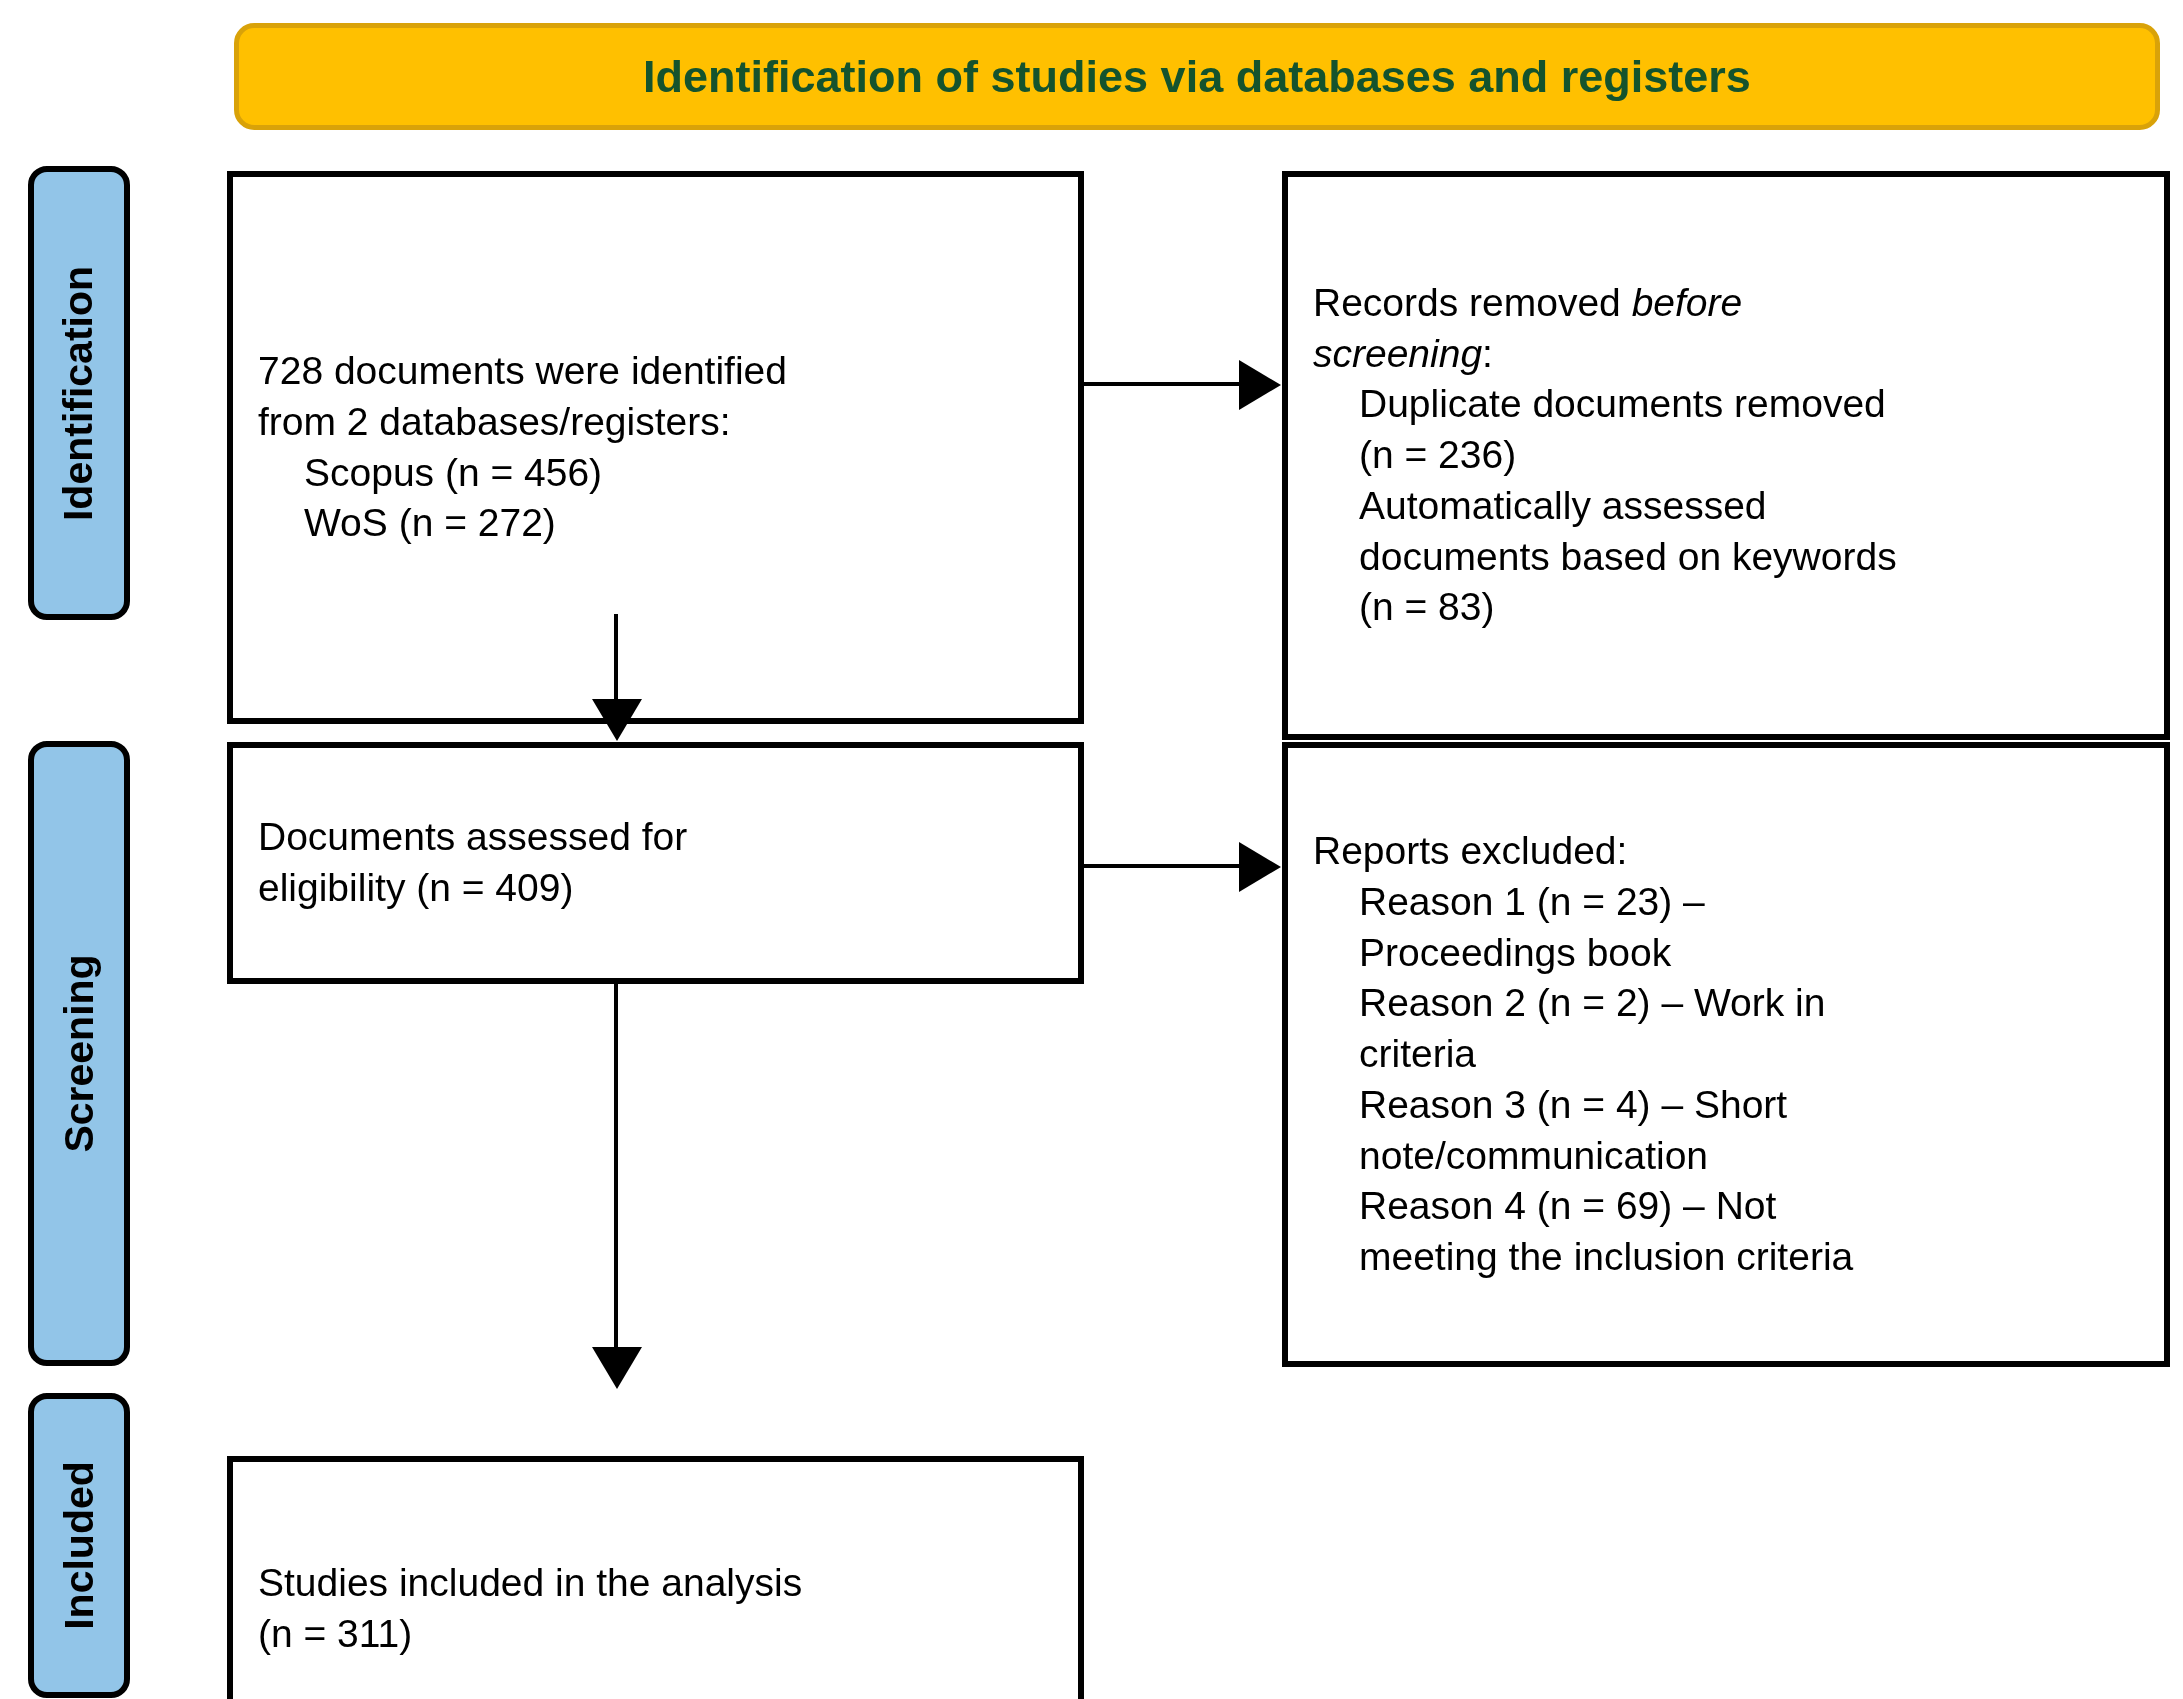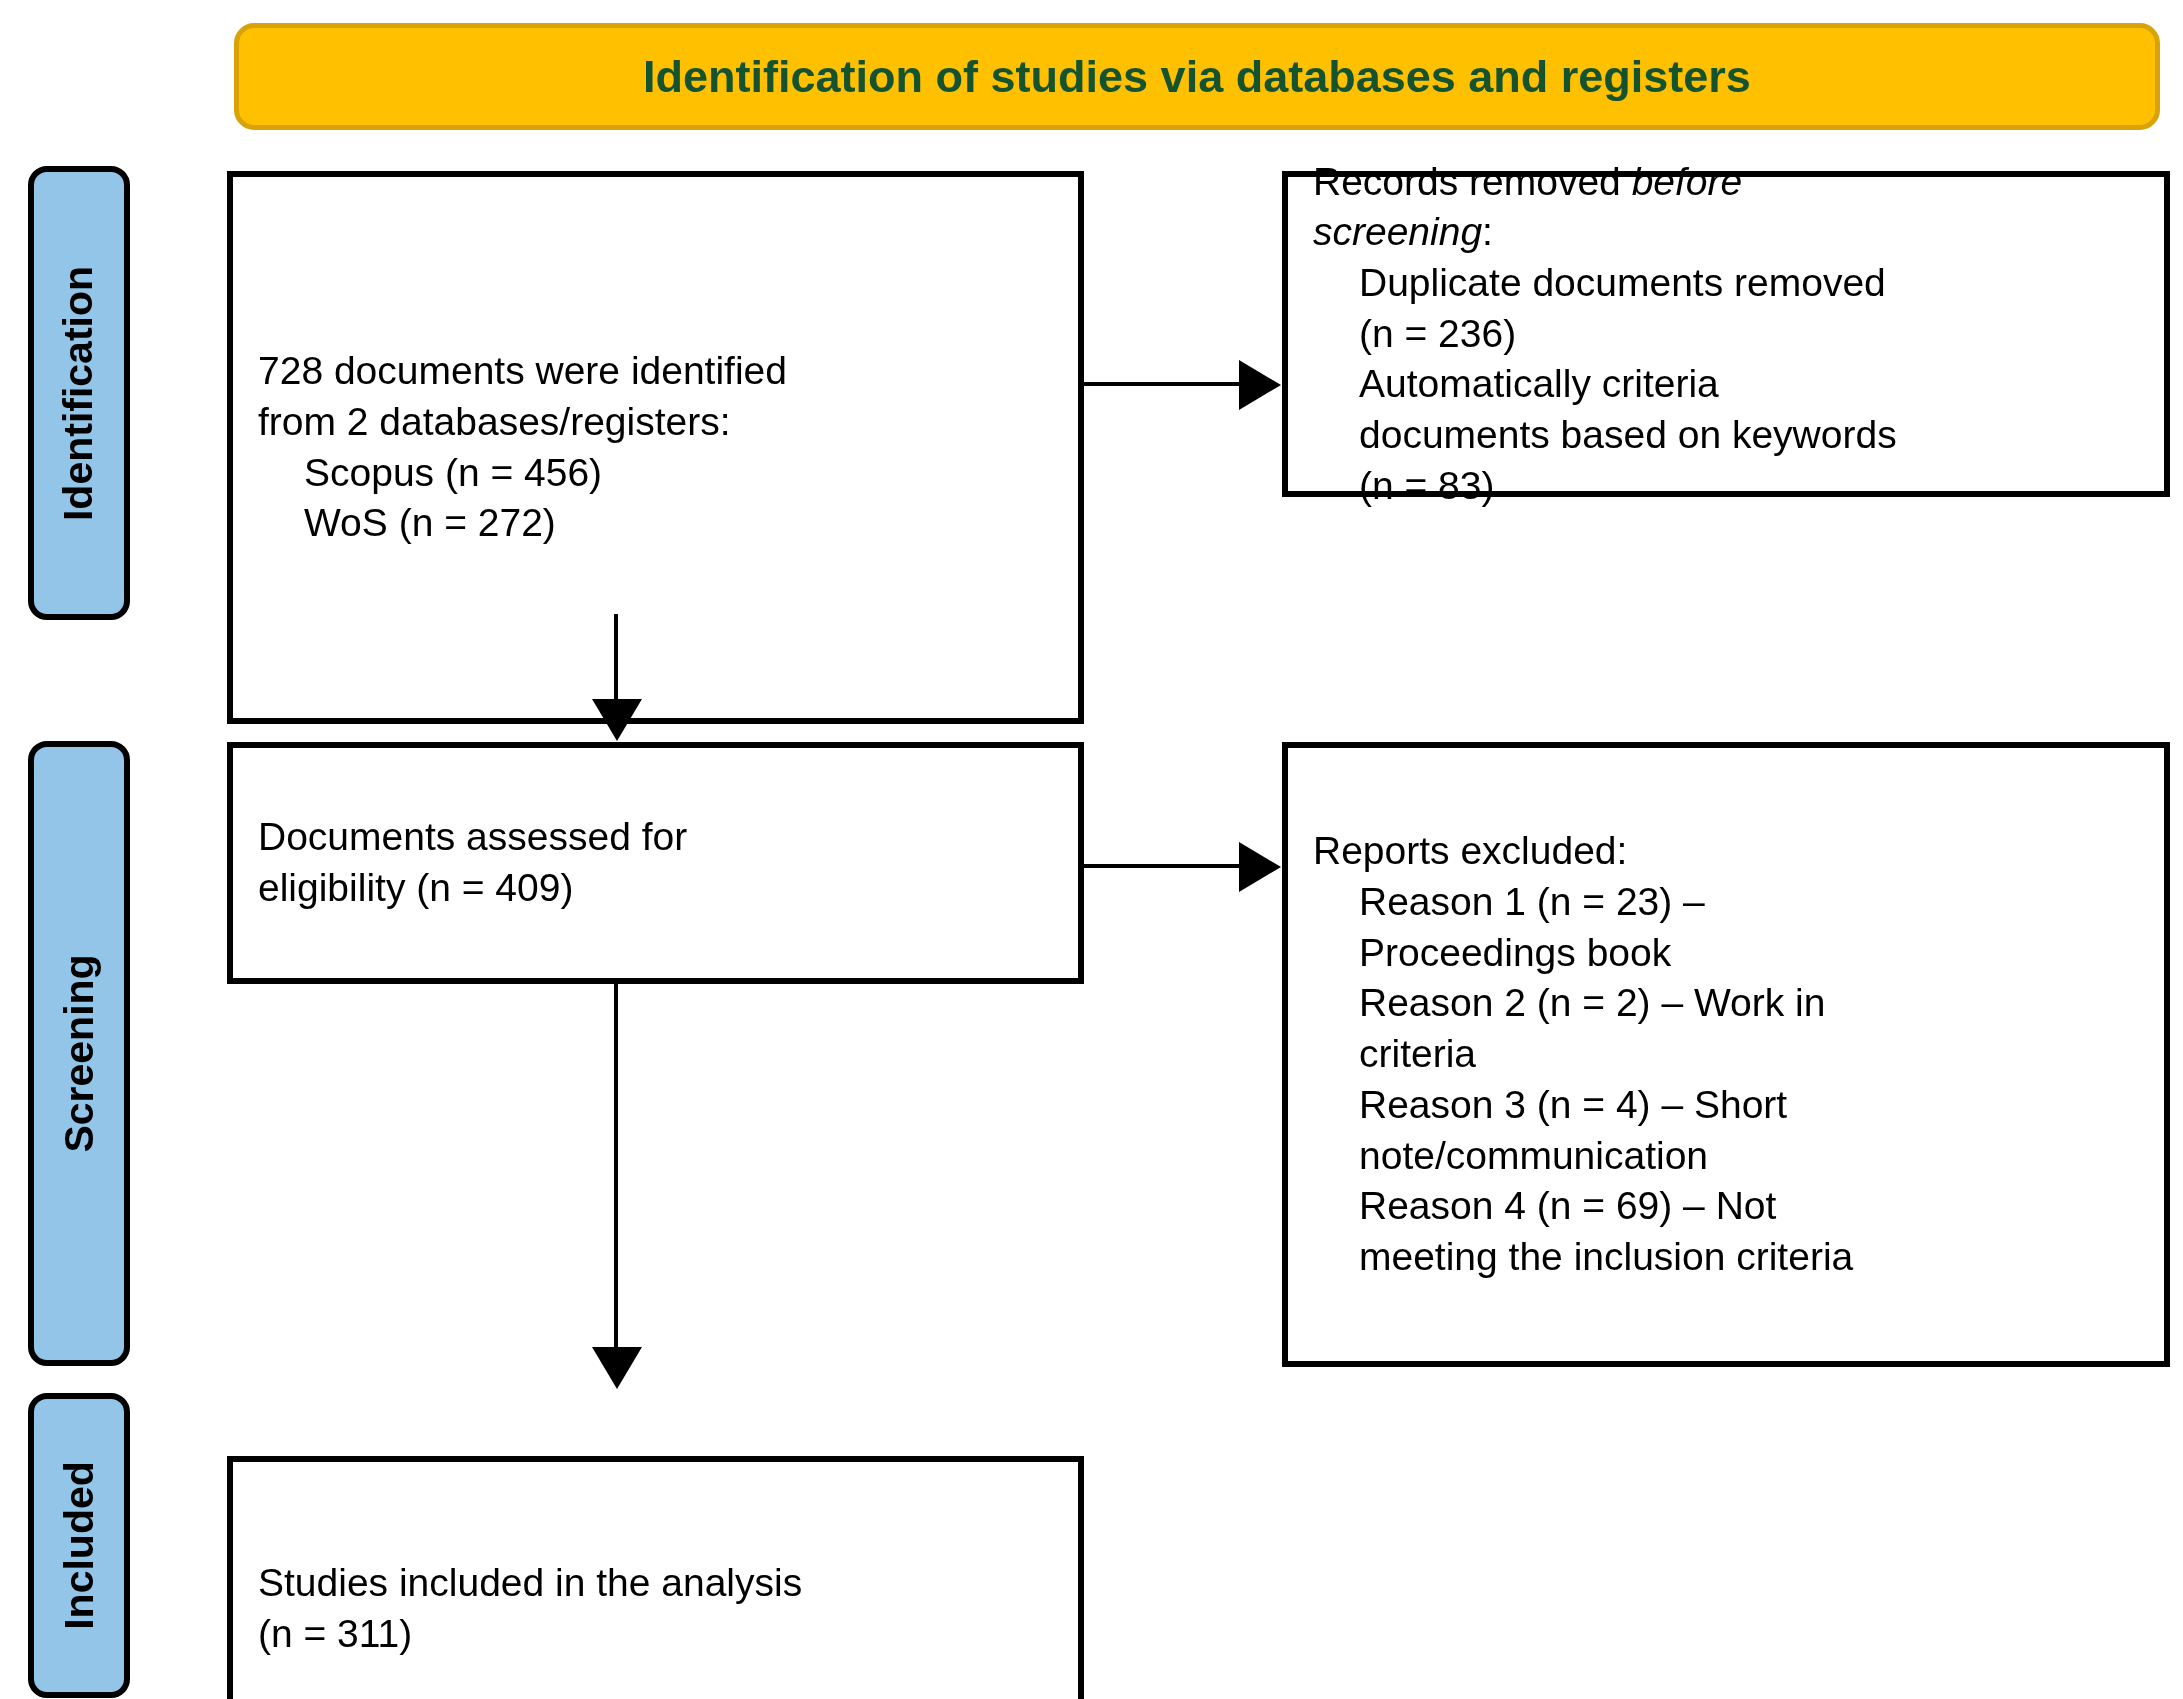--- a/index.html
+++ b/index.html
@@ -85,21 +85,21 @@
     font-size: 39px;
     color: #000000;
     line-height: 1.30;
     padding: 0 25px;
   }
   .flow-text .ln { display: block; white-space: pre-wrap; }
   .flow-text .indent { padding-left: 46px; }
   .flow-text .ital { font-style: italic; }
 
   #box-identified      { left: 227px;  top: 171px;  width: 857px; height: 553px; }
-  #box-removed         { left: 1282px; top: 171px;  width: 888px; height: 326px; }
+  #box-removed         { left: 1282px; top: 171px;  width: 888px; height: 569px; }
   #box-eligibility     { left: 227px;  top: 742px; width: 857px; height: 242px; }
   #box-excluded        { left: 1282px; top: 742px; width: 888px; height: 625px; }
   #box-included-result { left: 227px;  top: 1456px; width: 857px; height: 305px; }
 
   
   .connector { position: absolute; }
   .conn-line-v {
     position: absolute;
     width: 4.4px;
     background: #000000;
@@ -169,21 +169,21 @@
       <span class="ln indent">WoS (n = 272)</span>
     </div>
   </div>
 
   <div id="box-removed" class="flow-box">
     <div class="flow-text">
       <span class="ln"><span>Records removed </span><span class="ital">before</span></span>
       <span class="ln"><span class="ital">screening</span><span>:</span></span>
       <span class="ln indent">Duplicate documents removed</span>
       <span class="ln indent">(n = 236)</span>
-      <span class="ln indent">Automatically criteria</span>
+      <span class="ln indent">Automatically assessed</span>
       <span class="ln indent">documents based on keywords</span>
       <span class="ln indent">(n = 83)</span>
     </div>
   </div>
 
   <div id="box-eligibility" class="flow-box">
     <div class="flow-text">
       <span class="ln">Documents assessed for</span>
       <span class="ln">eligibility (n = 409)</span>
     </div>

